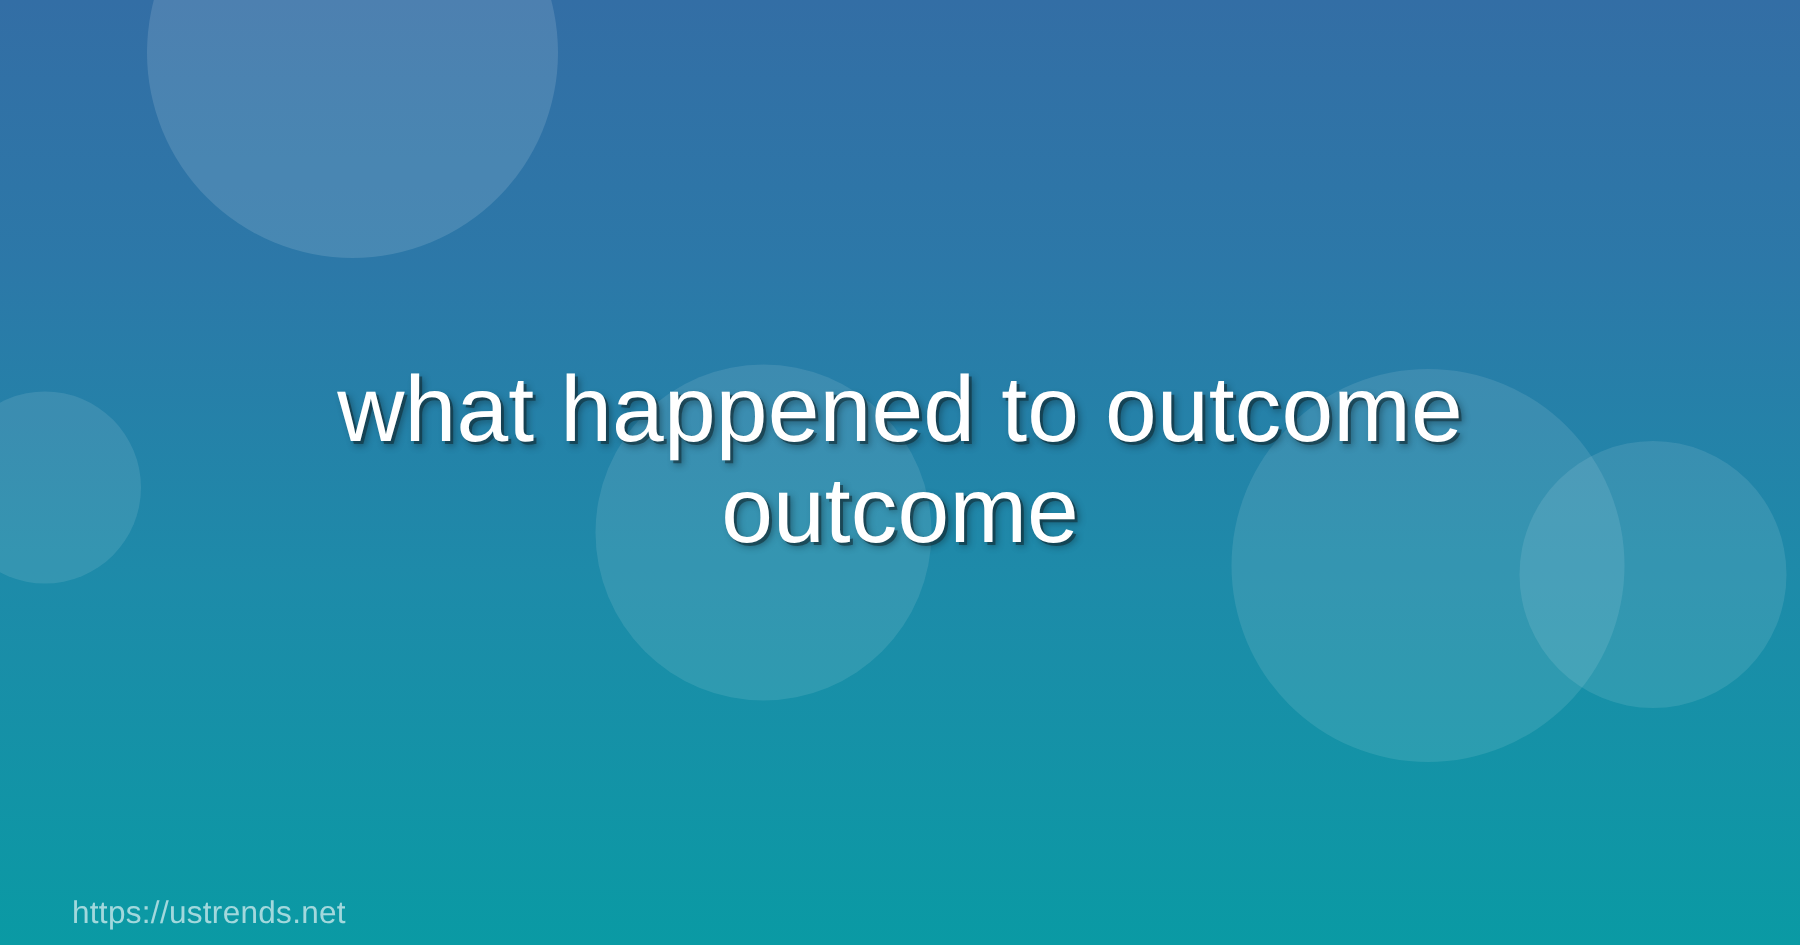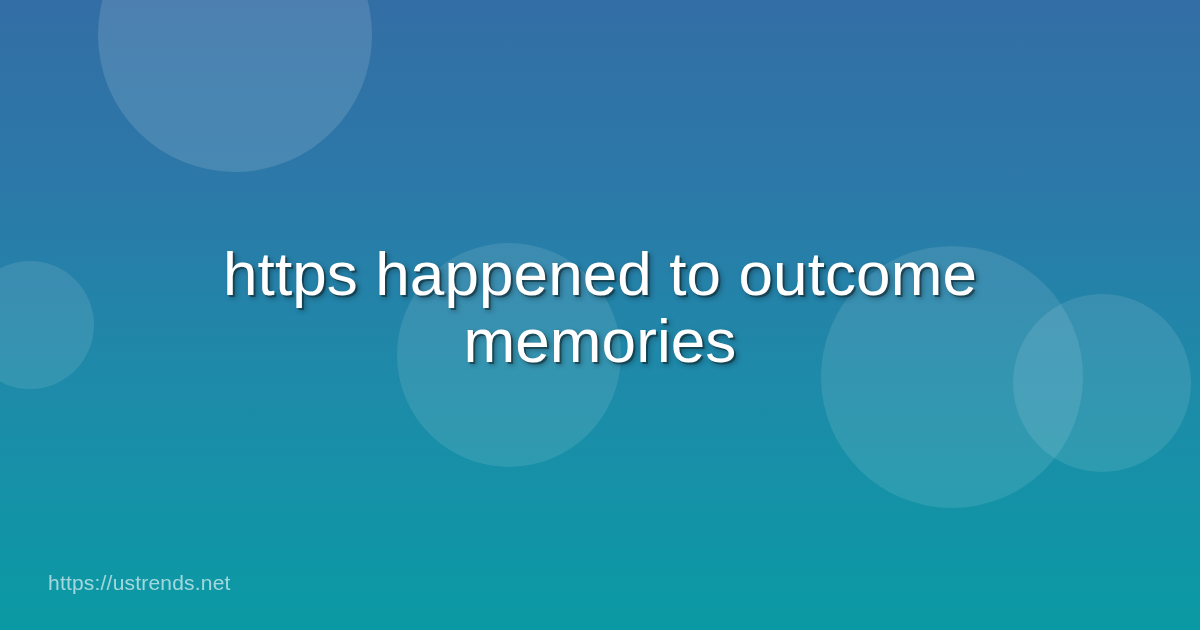--- a/index.html
+++ b/index.html
@@ -57,21 +57,21 @@
     text-shadow:
       2px 2px 0 rgba(17, 40, 48, 0.55),
       3px 3px 5px rgba(10, 30, 38, 0.42);
     transform: translateY(-8px);
   }
 
   
   .site-url {
     position: absolute;
     left: 48px;
-    bottom: 35px;
+    bottom: 9px;
     margin: 0;
     color: rgba(255, 255, 255, 0.62);
     font-size: 21px;
     line-height: 24px;
     font-weight: 400;
     letter-spacing: 0.2px;
   }
 </style>
 </head>
 <body>
@@ -80,18 +80,18 @@
 
   <svg class="bubbles" viewBox="0 0 1200 630" width="1200" height="630" xmlns="http://www.w3.org/2000/svg">
     <circle cx="235" cy="35" r="137" fill="#ffffff" opacity="0.13"></circle>
     <circle cx="30" cy="325" r="64" fill="#ffffff" opacity="0.10"></circle>
     <circle cx="509" cy="355" r="112" fill="#ffffff" opacity="0.10"></circle>
     <circle cx="952" cy="377" r="131" fill="#ffffff" opacity="0.10"></circle>
     <circle cx="1102" cy="383" r="89" fill="#ffffff" opacity="0.10"></circle>
   </svg>
 
   <div class="headline-wrap">
-    <h1 class="headline">https happened to outcome memories</h1>
+    <h1 class="headline">what happened to outcome outcome</h1>
   </div>
 
   <p class="site-url">https://ustrends.net</p>
 
 </div>
 
 </body></html>

